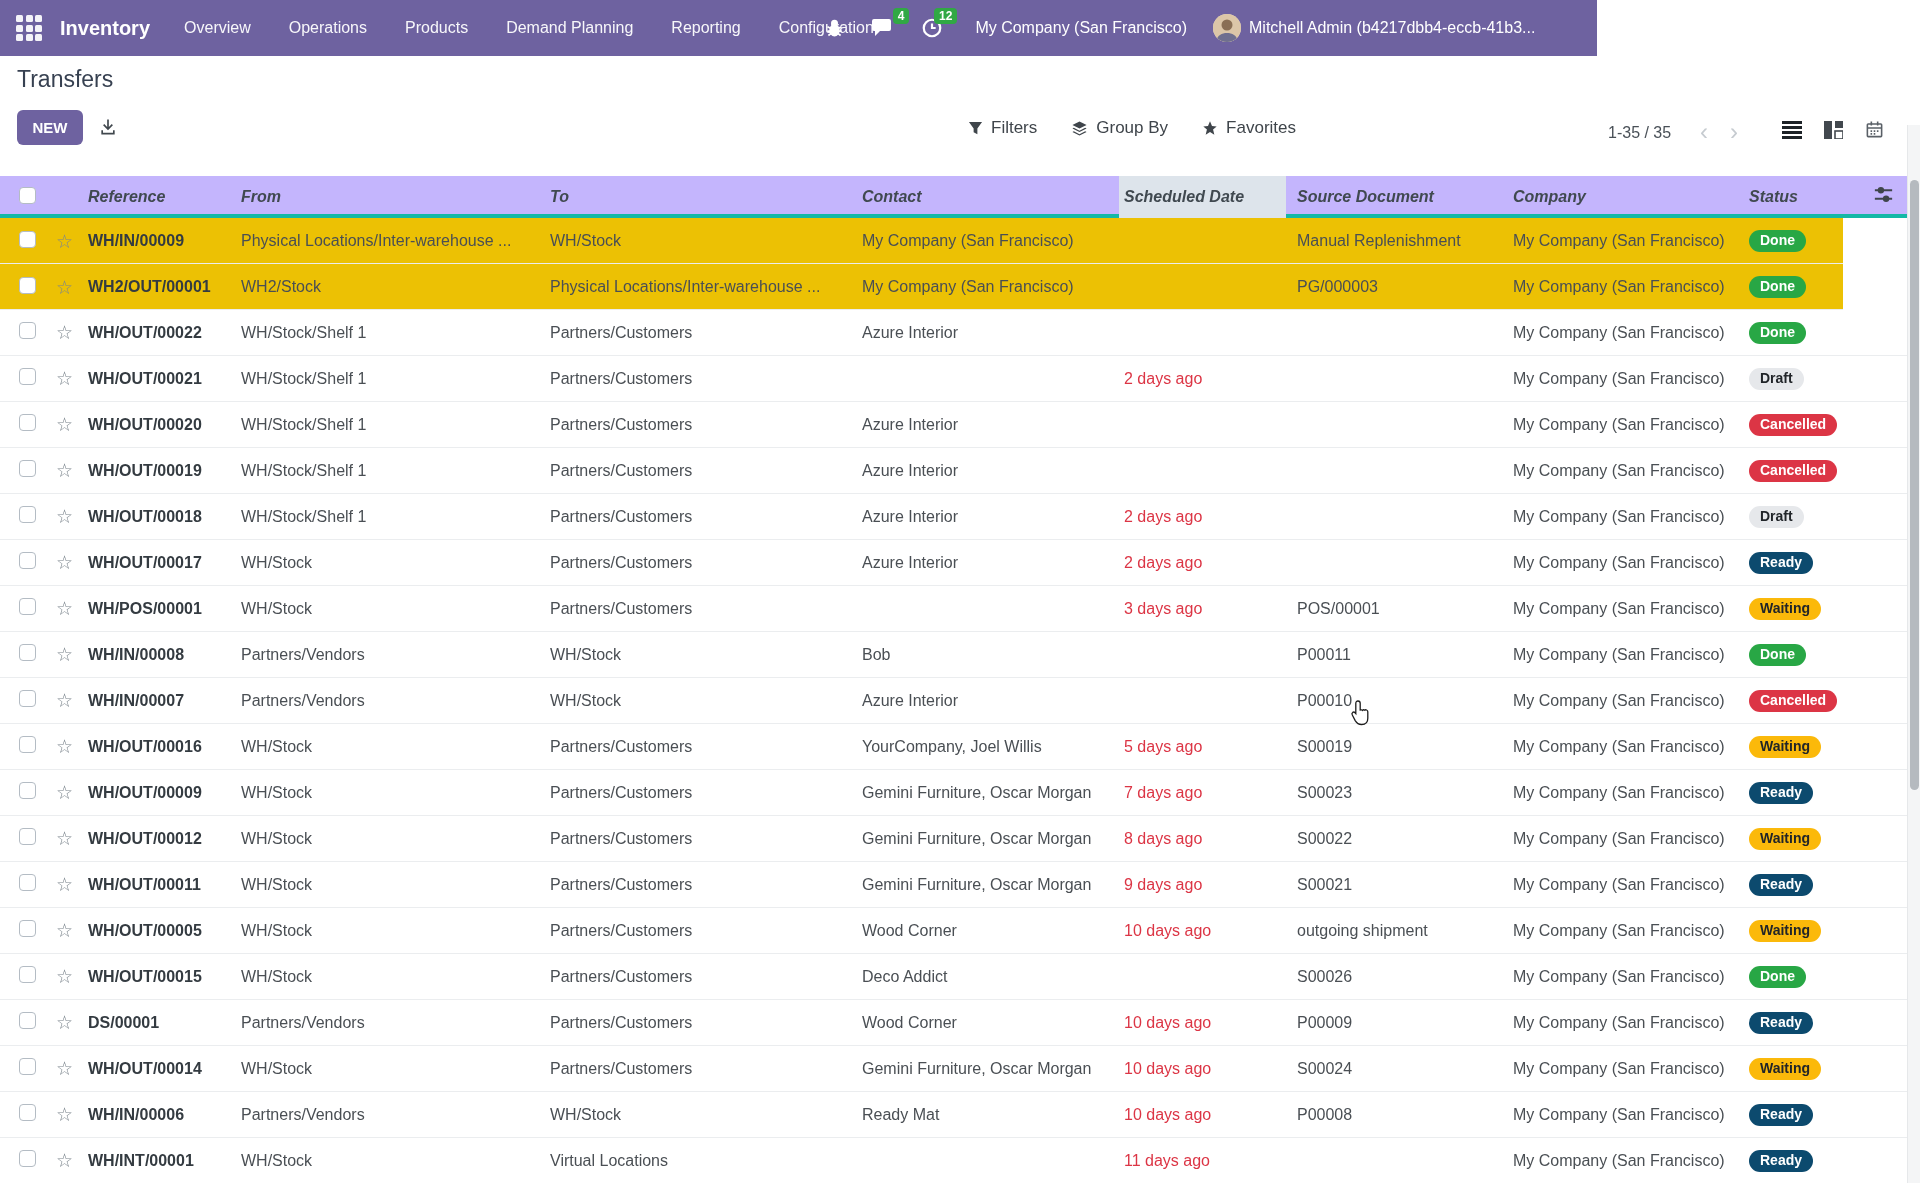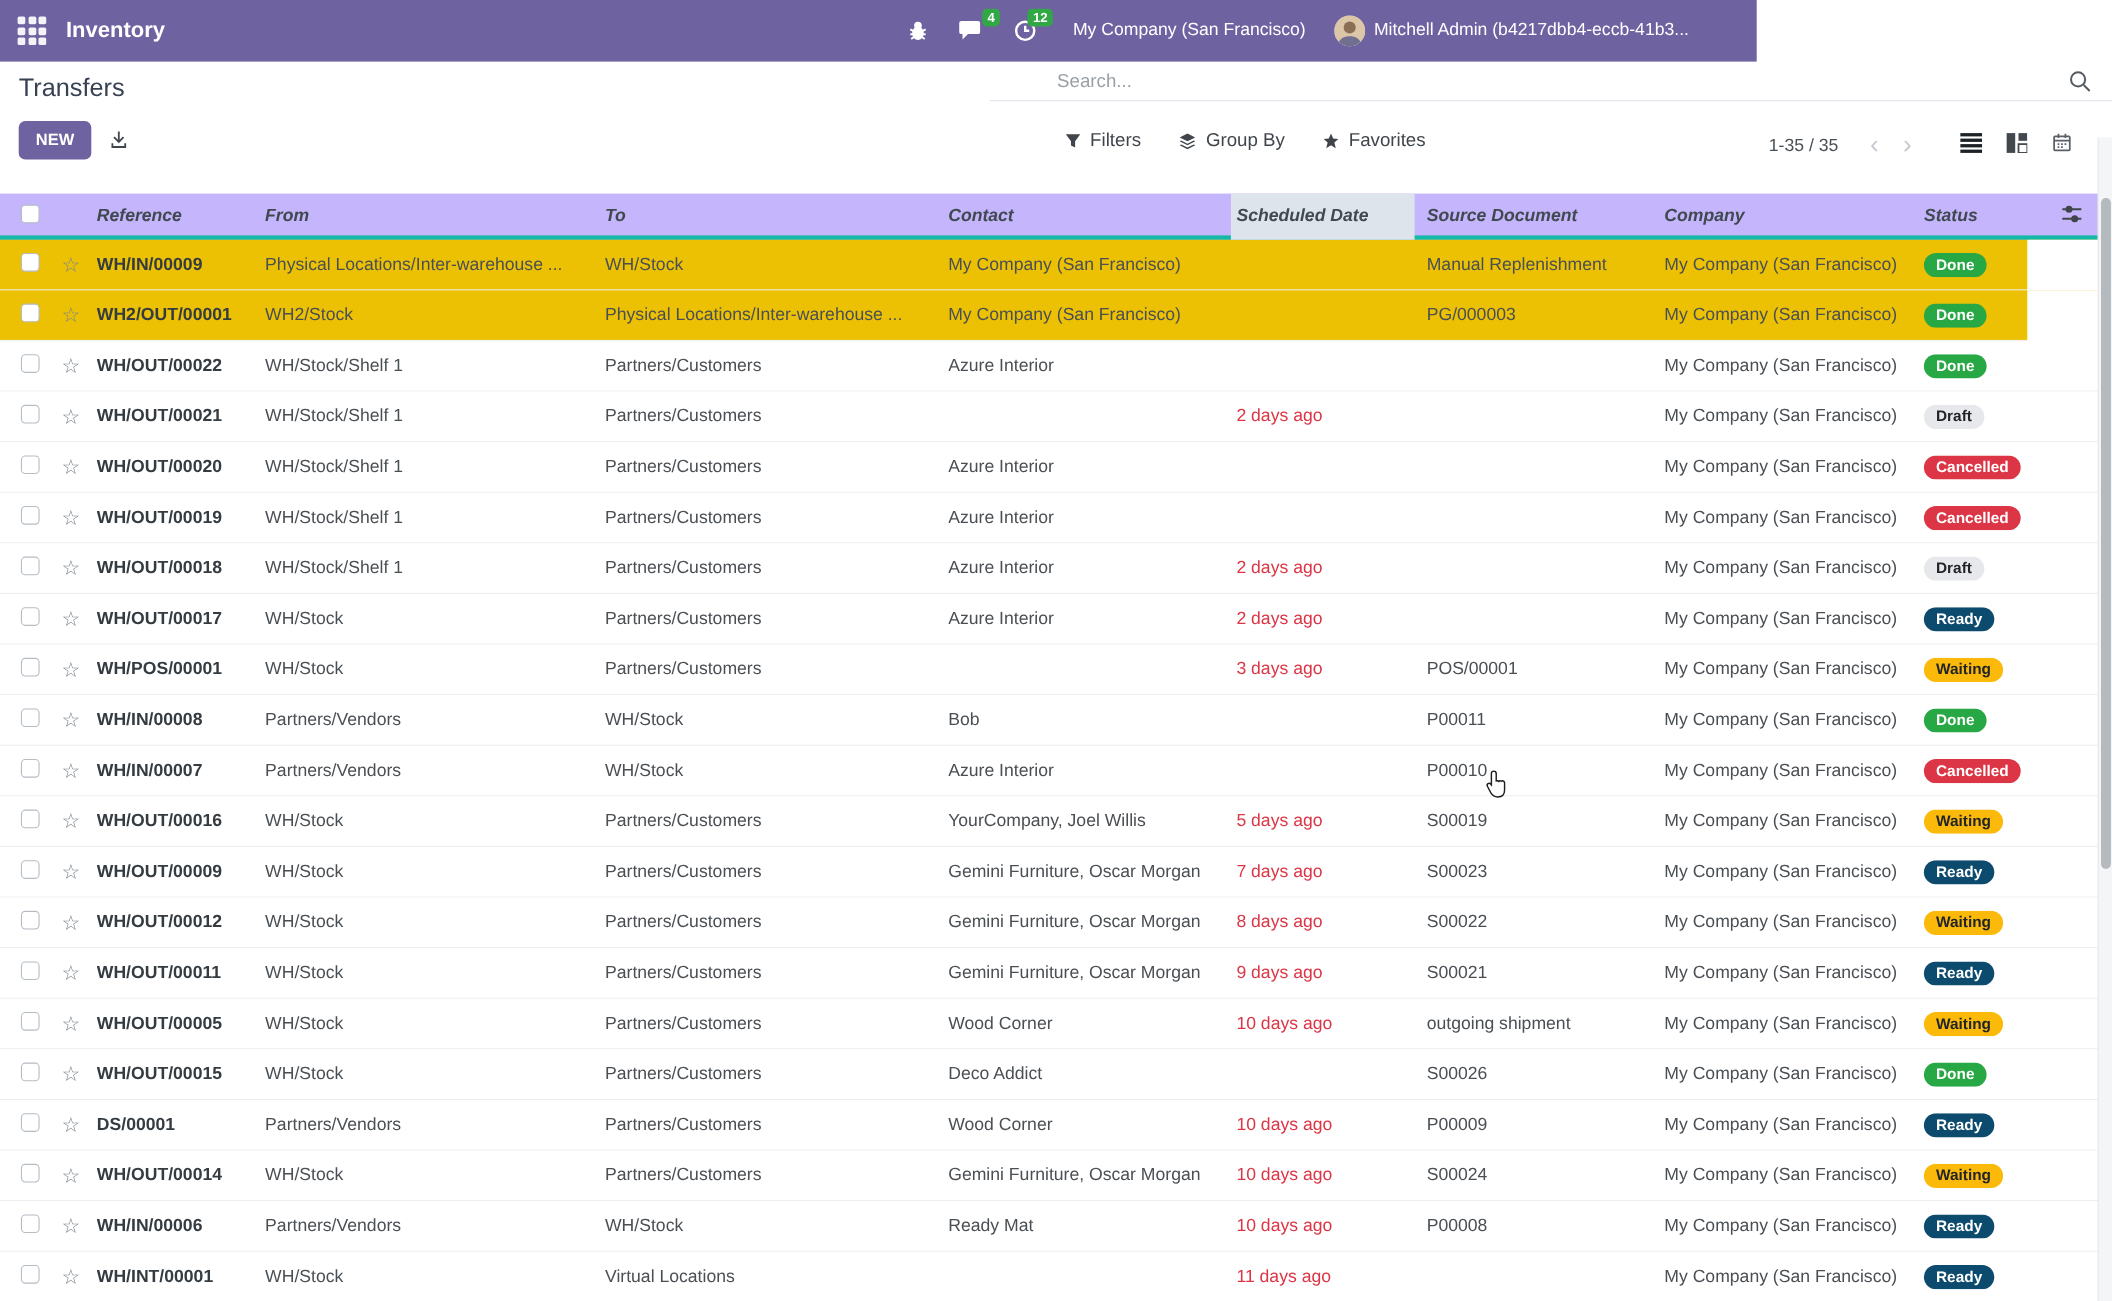--- a/index.html
+++ b/index.html
@@ -92,20 +92,28 @@
           <span></span>
           <span></span>
           <span></span>
           <span></span>
           <span></span>
           <span></span>
           <span></span>
           <span></span>
       </div>
       <div class="app-name">Inventory</div>
+      <div class="menu">
+        <span class="menu-item">Overview</span>
+        <span class="menu-item">Operations</span>
+        <span class="menu-item">Products</span>
+        <span class="menu-item">Demand Planning</span>
+        <span class="menu-item">Reporting</span>
+        <span class="menu-item">Configuration</span>
+      </div>
     </div>
     <div class="nav-right">
       <div class="nav-ico">
         <svg width="21" height="21" viewBox="0 0 24 24" fill="none" stroke="#fff" stroke-width="2">
           <ellipse cx="12" cy="14" rx="5" ry="6" fill="#fff"></ellipse>
             <circle cx="12" cy="6" r="3" fill="#fff"></circle>
           <path d="M4 10l4 2M4 15h4M5 20l4-3M20 10l-4 2M20 15h-4M19 20l-4-3"></path>
         </svg>
       </div>
       <div class="nav-ico">
@@ -128,29 +136,20 @@
           <circle cx="14" cy="11" r="5.5" fill="#8a6f55"></circle>
           <path d="M3 28c1-7 6-9 11-9s10 2 11 9z" fill="#6f6f8f"></path>
         </svg>
       </div>
       <div class="nav-user">Mitchell Admin (b4217dbb4-eccb-41b3...</div>
     </div>
   </div>
 
   <div class="cp-title">Transfers</div>
 
-  <div class="search-zone">
-    <span class="search-ph">Search...</span>
-    <span class="search-icon">
-      <svg width="22" height="22" viewBox="0 0 24 24" fill="none" stroke="#555b61" stroke-width="2">
-        <circle cx="10" cy="10" r="7"></circle>
-          <path d="M15.5 15.5L21.5 21.5"></path>
-      </svg>
-    </span>
-  </div>
 
   <button class="btn-new">NEW</button>
   <span class="dl-btn">
     <svg width="20" height="20" viewBox="0 0 24 24" fill="#40474d">
       <path d="M11 3h2v9l3.5-3.5 1.4 1.4L12 15.8 6.1 9.9l1.4-1.4L11 12z"></path>
       <path d="M4 16h2v3h12v-3h2v5H4z"></path>
     </svg>
   </span>
 
   <div class="facet-bar">

